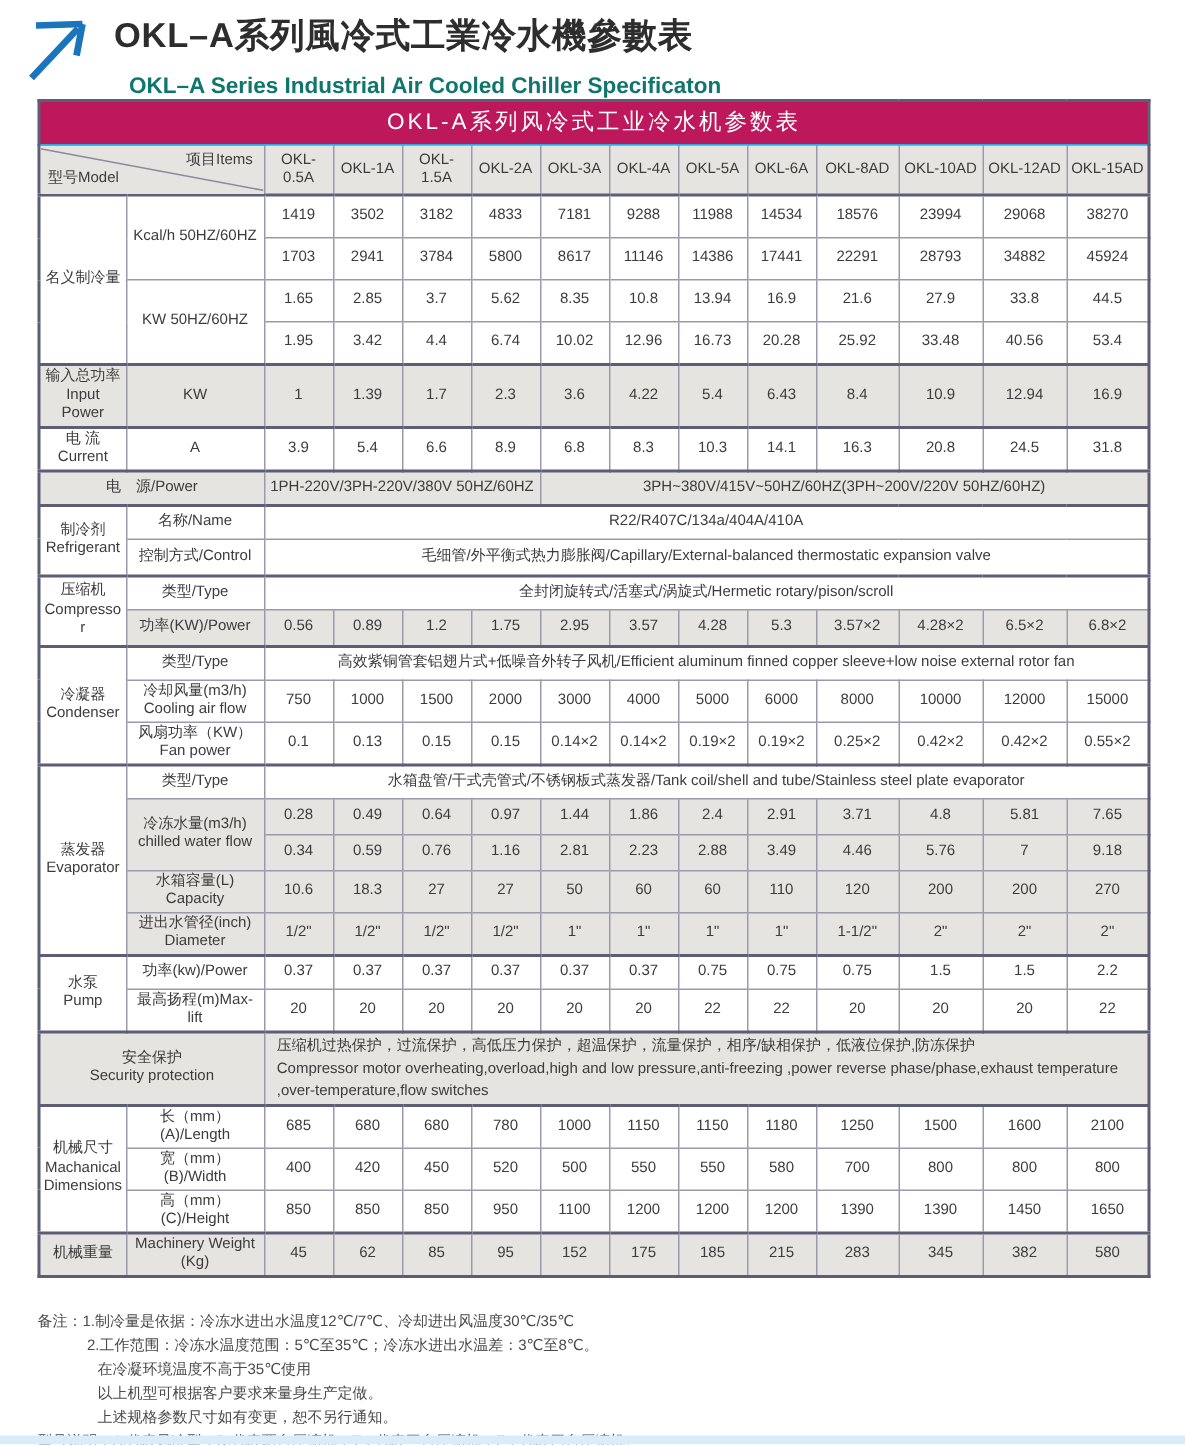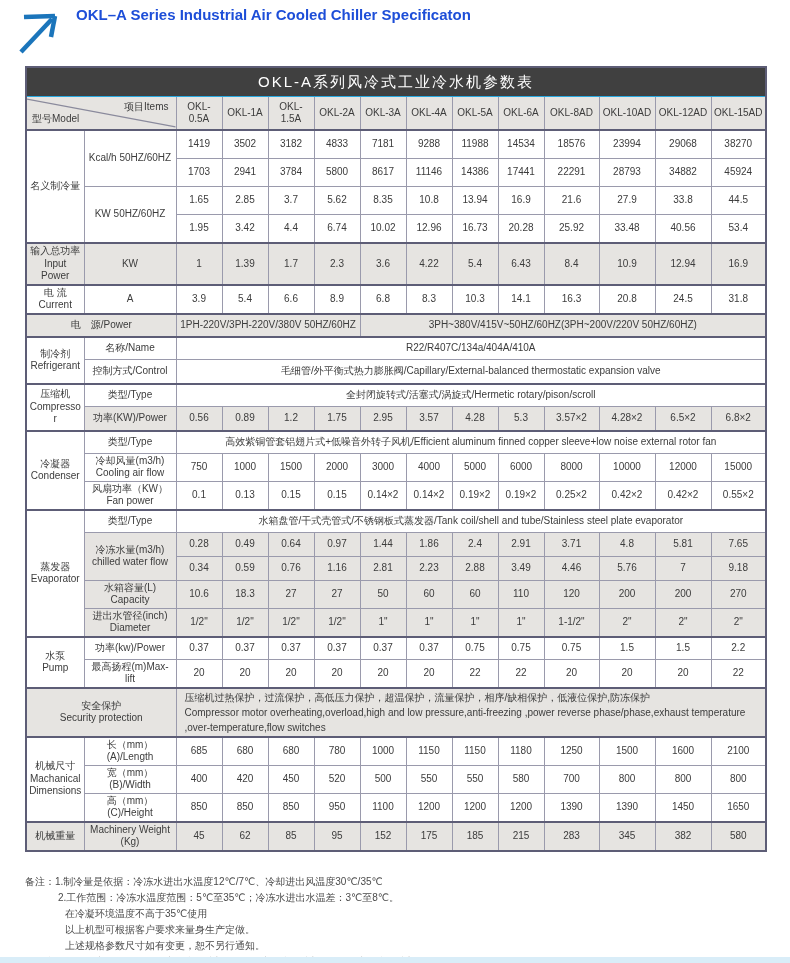--- a/index.html
+++ b/index.html
@@ -2,28 +2,28 @@
 <html><head>
 <meta charset="utf-8">
 <style>
   html,body{margin:0;padding:0;background:#ffffff;}
   body{width:790px;height:963px;overflow:hidden;font-family:"Liberation Sans","DejaVu Sans",sans-serif;position:relative;}
   
   .page-header{display:flex;align-items:flex-start;padding:6px 0 4px 8px;height:56px;}
   .logo{width:58px;height:50px;flex:0 0 58px;}
   .titles{padding-left:10px;}
   .title-cn{font-size:23px;font-weight:bold;color:#2d2d2d;margin:2px 0 1px 0;letter-spacing:0.5px;}
-  .title-en{font-size:15px;font-weight:bold;color:#1d4ed8;margin:0;}
+  .title-en{font-size:15px;font-weight:bold;color:#0f766e;margin:10px;}
   
   table{border-collapse:collapse;table-layout:fixed;width:740px;margin-left:25px;border:2px solid #5d5d76;}
   td,th{border:1px solid #9a9aac;font-weight:normal;text-align:center;vertical-align:middle;
         font-size:10px;color:#3c3c3c;padding:1px 2px;line-height:1.25;word-wrap:break-word;}
   tr.gray td,tr.gray th{background:#e6e4e1;}
   tr.sec td,tr.sec th{border-top:2px solid #5d5d76;}
-  .caption-row th{background:#404040;border:1px solid #29a9e0;color:#ffffff;font-size:15px;height:26px;letter-spacing:2px;}
+  .caption-row th{background:#be185d;border:1px solid #29a9e0;color:#ffffff;font-size:15px;height:26px;letter-spacing:2px;}
   .model-row th{height:30px;}
   .h26 td{height:25px;}
   .h22 td{height:21px;}
   .h20 td{height:19px;}
   .corner{position:relative;overflow:hidden;}
   .corner .c-model{position:absolute;left:5px;bottom:4px;font-size:10px;}
   .corner .c-items{position:absolute;right:7px;top:4px;font-size:10px;}
   .corner svg{position:absolute;left:0;top:0;width:100%;height:100%;}
   .sec-prot{text-align:left;padding:1px 8px;line-height:1.5;}
   .sec-prot div{margin:0;}
@@ -39,20 +39,21 @@
 
 <div class="page-header">
   <svg class="logo" viewBox="0 0 58 50">
     <g stroke="#1b75bb" stroke-width="4.5" fill="none">
       <line x1="13" y1="46" x2="44" y2="13"></line>
       <line x1="16" y1="11" x2="47" y2="10"></line>
       <line x1="47" y1="10" x2="43" y2="31"></line>
     </g>
   </svg>
   <div class="titles">
+    <div class="title-cn">OKL–A系列風冷式工業冷水機參數表</div>
     <div class="title-en">OKL–A Series Industrial Air Cooled Chiller Specificaton</div>
   </div>
 </div>
 
 <table>
   <colgroup>
     <col style="width:58px">
       <col style="width:92px">
     <col style="width:46px">
       <col style="width:46px">

